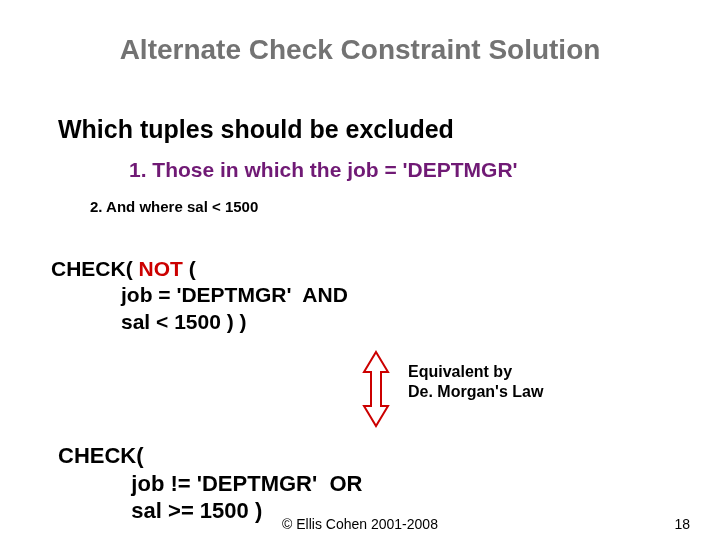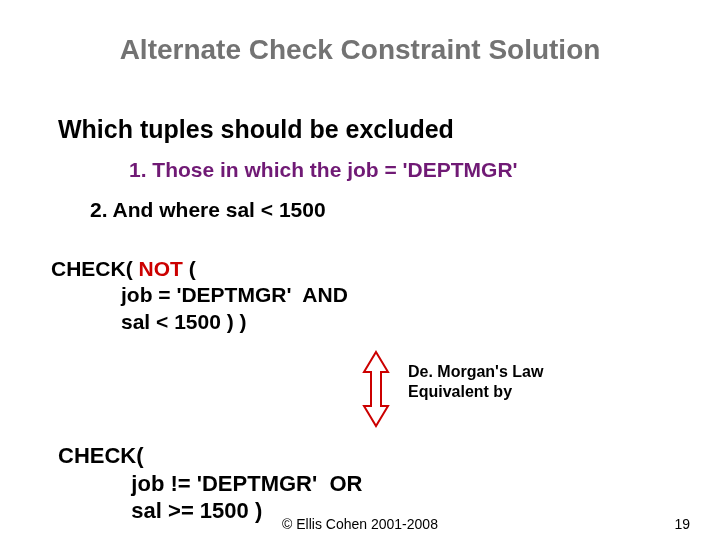--- a/index.html
+++ b/index.html
@@ -43,21 +43,21 @@
     left: 90px;
     font-size: 21px;
     font-weight: bold;
     color: #701a75;
     margin-left: 39px;
   }
   .point2 {
     position: absolute;
     top: 198px;
     left: 90px;
-    font-size: 21px;
+    font-size: 15px;
     font-weight: bold;
     color: #000000;
   }
   .code1 {
     position: absolute;
     top: 256px;
     left: 51px;
     font-size: 21px;
     font-weight: bold;
     line-height: 1.25;
@@ -122,24 +122,24 @@
 
   <div class="code1"><span>CHECK( </span><span class="not">NOT</span><span> (</span>
 <span>            job = 'DEPTMGR'  AND</span>
 <span>            sal &lt; 1500 ) )</span></div>
 
   <svg class="arrow" viewBox="0 0 32 78">
     <polygon points="16,2 28,22 21,22 21,56 28,56 16,76 4,56 11,56 11,22 4,22" stroke-width="2" stroke="#cc0000" fill="#ffffff"></polygon>
   </svg>
 
   <div class="equiv-label">
+    <div>Equivalent by</div>
     <div>De. Morgan's Law</div>
-    <div>Equivalent by</div>
   </div>
 
   <div class="code2"><span>CHECK(</span>
 <span>            job != 'DEPTMGR'  OR</span>
 <span>            sal &gt;= 1500 )</span></div>
 
   <div class="copyright">© Ellis Cohen 2001-2008</div>
-  <div class="pagenum">19</div>
+  <div class="pagenum">18</div>
 
 </div>
 
 </body></html>

